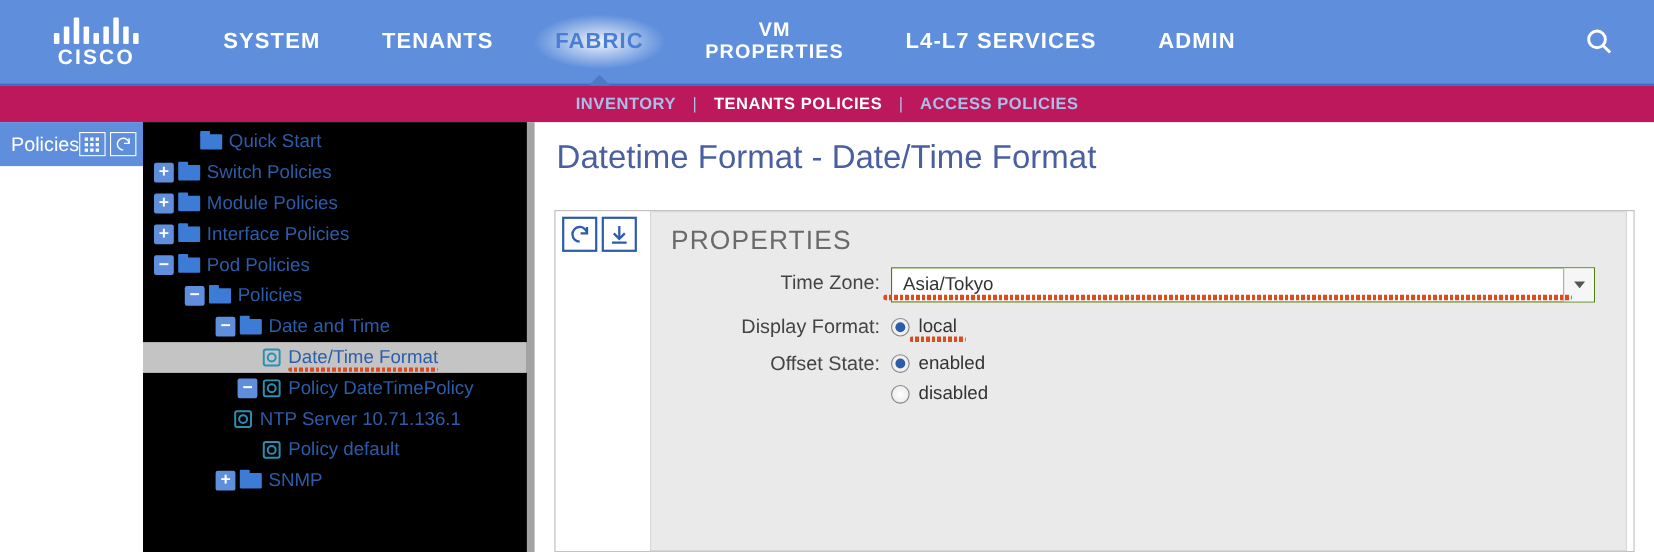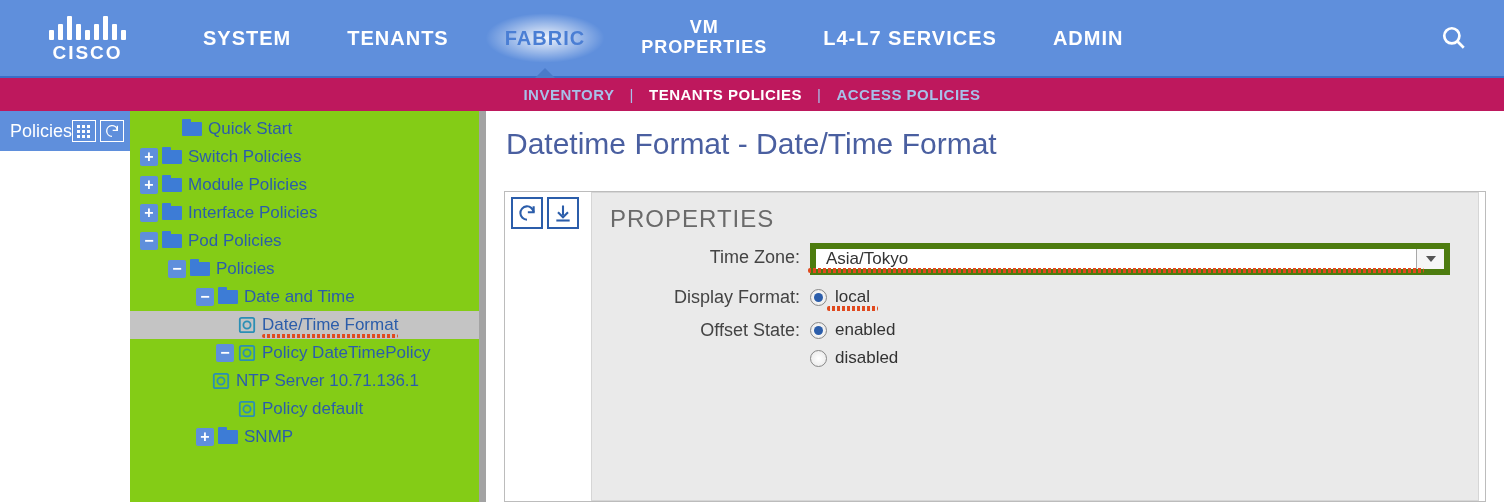--- a/index.html
+++ b/index.html
@@ -33,21 +33,21 @@
   
   .body { display:flex; height:391px; }
   .sidebar { width:520px; border-right:7px solid #a3a3a3; display:flex; flex-direction:row; }
   .sidehead { background:#5f8fdc; color:#fff; height:40px; display:flex; align-items:center; justify-content:space-between; padding:0 6px 0 10px; font-size:18px; }
   .sidehead-actions { display:flex; gap:4px; }
   .sidehead-actions .sq { width:24px; height:22px; border:1px solid #fff; display:flex; align-items:center; justify-content:center; cursor:pointer; }
   .sidehead-actions svg { width:16px; height:16px; stroke:#fff; fill:none; stroke-width:2; }
   .dots { display:flex; flex-wrap:wrap; width:14px; gap:2px; }
   .dots i { width:3px; height:3px; background:#fff; }
 
-  .tree { flex:1; overflow:auto; font-size:17px; color:#2b5daa; background:#84cc16; padding-top:4px;}
+  .tree { flex:1; overflow:auto; font-size:17px; color:#2b5daa; background:#000000; padding-top:4px;}
   .row { display:flex; align-items:center; height:28px; padding-left:10px; cursor:pointer; white-space:nowrap; }
   .row.selected { background:#c4c4c4; }
   .exp { width:18px; height:18px; margin-right:4px; background:#5f8fdc; color:#fff; display:flex; align-items:center; justify-content:center; font-size:16px; font-weight:bold; cursor:pointer; border-radius:2px; flex-shrink:0;}
   .exp.blank { background:transparent; }
   .folder { width:20px; height:14px; margin-right:6px; position:relative; flex-shrink:0;}
   .folder::before { content:""; position:absolute; width:20px; height:14px; background:#3d7cd6; border-radius:1px; top:0; }
   .folder::after { content:""; position:absolute; width:9px; height:4px; background:#3d7cd6; border-radius:1px 1px 0 0; top:-3px; left:0;}
   .docicon { width:18px; height:18px; margin-right:6px; flex-shrink:0; display:flex; align-items:center; justify-content:center;}
   .docicon svg { width:18px; height:18px; }
   .row .text { color:#2b5daa; }
@@ -62,21 +62,21 @@
   .page-title { font-size:30px; color:#4a5fa0; font-weight:500; margin:4px 0 30px 2px; }
   .panel { flex:1; border:1px solid #bcbcbc; background:#fff; display:flex; }
   .panel-toolbar { height:42px; display:flex; align-items:center; padding:4px 6px; gap:4px;}
   .pbtn { width:32px; height:32px; border:2px solid #2b5daa; display:flex; align-items:center; justify-content:center; cursor:pointer;}
   .pbtn svg { width:20px; height:20px; stroke:#2b5daa; fill:none; stroke-width:2.5;}
   .props { flex:1; background:#eaeaea; border:1px solid #d6d6d6; margin:0 6px 0 6px; padding:12px 28px 0 18px;}
   .props h2 { font-size:24px; color:#6a6a6a; font-weight:400; letter-spacing:1px; margin-bottom:10px;}
   .form-row { display:flex; align-items:flex-start; margin-bottom:8px; }
   .form-label { width:200px; text-align:right; color:#444; font-size:18px; padding-right:10px; padding-top:4px;}
   .form-control { flex:0 0 640px; }
-  .select { display:flex; align-items:center; height:32px; border:6px solid #4d7c0f; background:#fff; cursor:pointer; position:relative;}
+  .select { display:flex; align-items:center; height:32px; border:1px solid #4d7c0f; background:#fff; cursor:pointer; position:relative;}
   .select-val { flex:1; padding:0 10px; font-size:17px; color:#333;}
   .select-btn { width:28px; height:100%; border-left:1px solid #a8a8a8; display:flex; align-items:center; justify-content:center; background:#f6f6f6;}
   .select-btn svg{ width:12px; height:12px; fill:#555; }
   .radio-group { display:flex; flex-direction:column; gap:8px; padding-top:4px;}
   .radio-opt { display:flex; align-items:center; gap:8px; font-size:17px; color:#333; cursor:pointer;}
   .radio { width:17px; height:17px; border:1px solid #888; border-radius:50%; display:flex; align-items:center; justify-content:center; background:radial-gradient(#fff,#e6e6e6);}
   .radio.checked::after { content:""; width:9px; height:9px; border-radius:50%; background:#2b5daa;}
   .red-under2 { position:relative; width:fit-content; }
   .red-under2::after { content:""; position:absolute; left:-8px; right:-8px; bottom:-4px; height:5px; background:repeating-linear-gradient(90deg,#e04a1f 0 3px, transparent 3px 5px); border-radius:2px; }
 </style>

